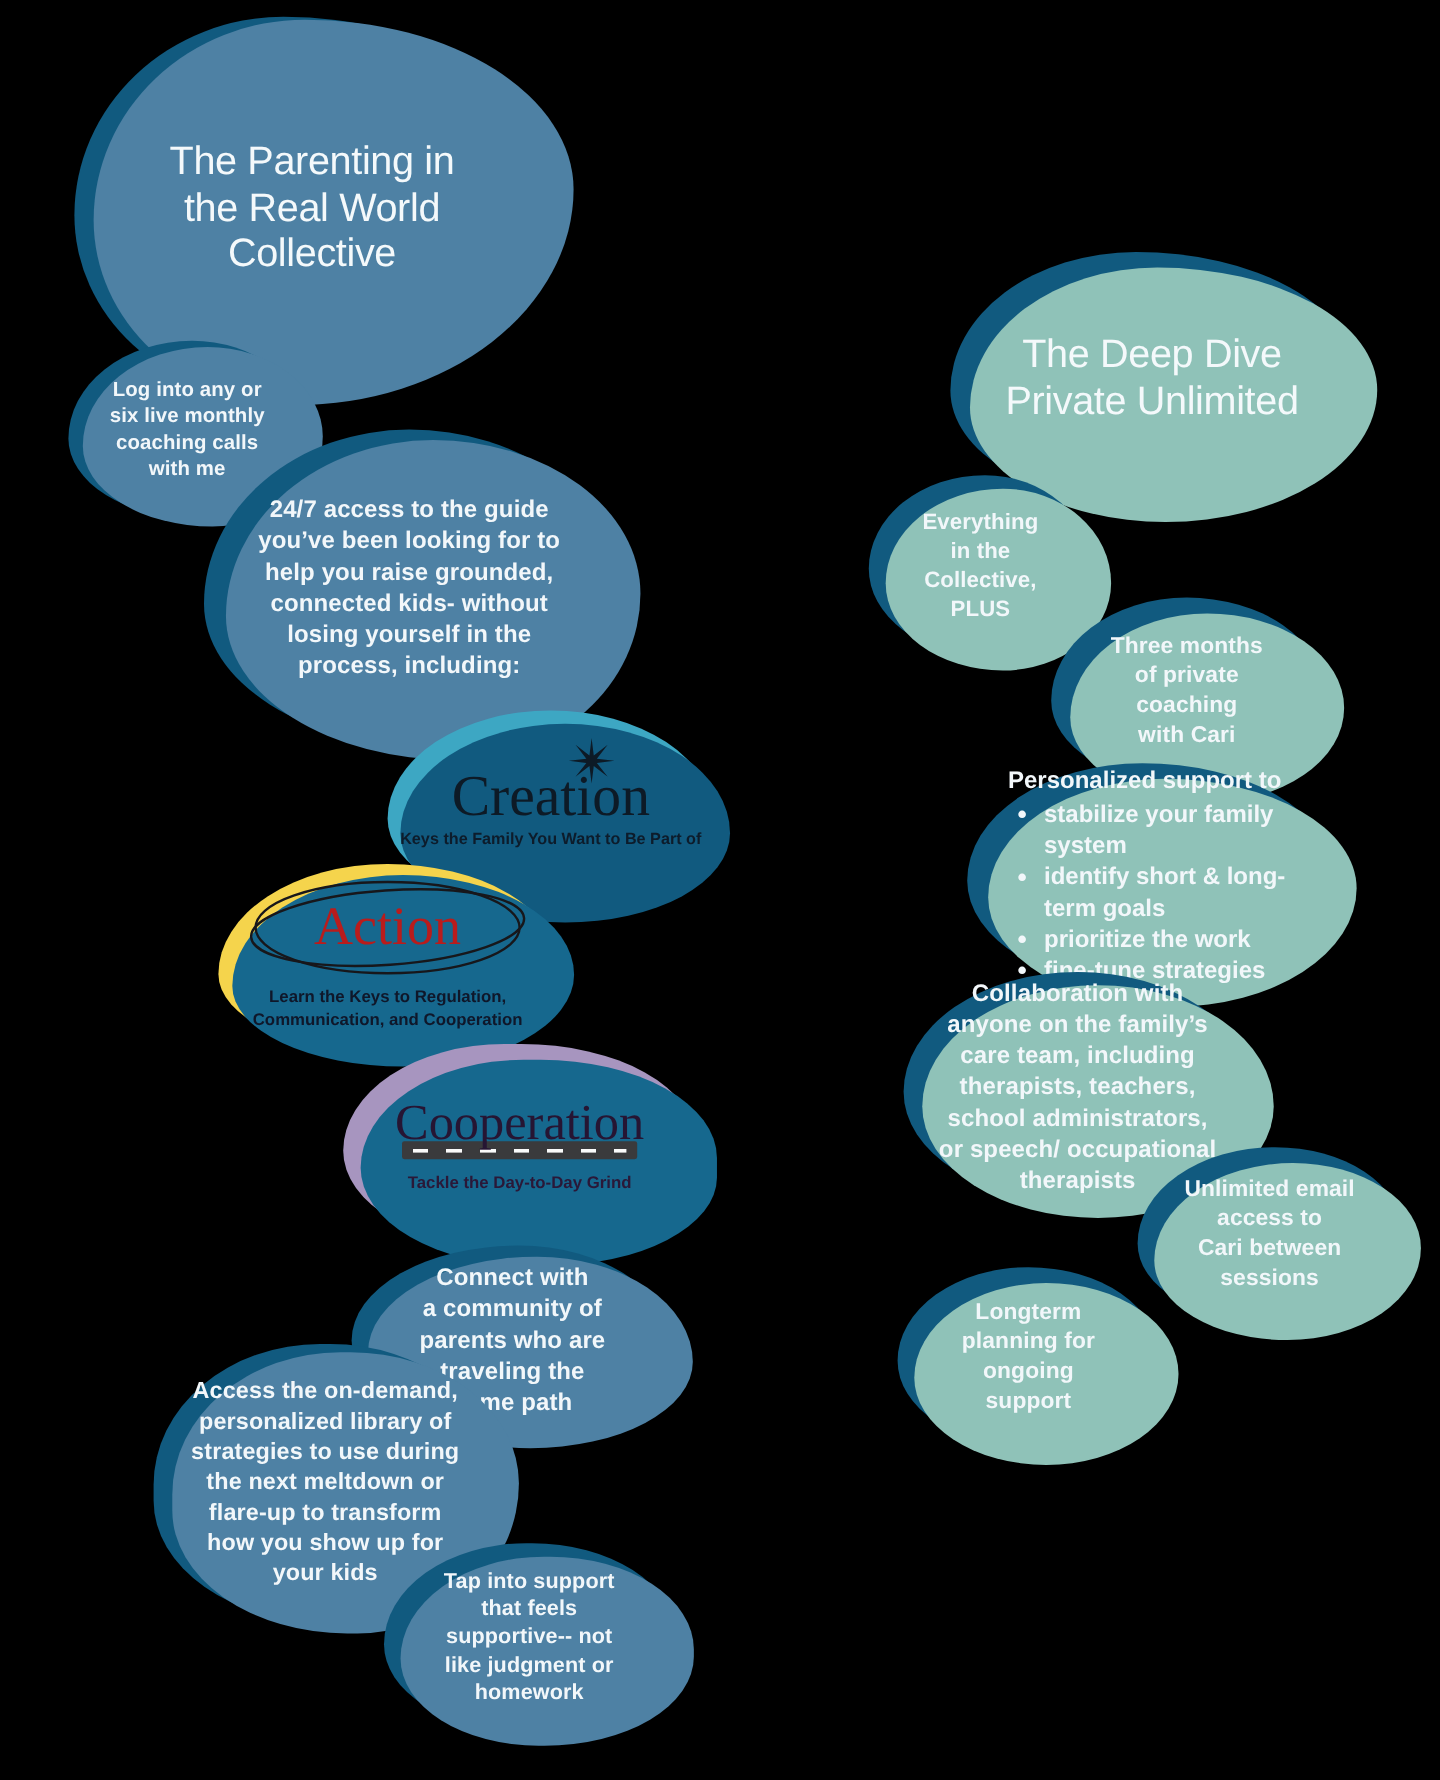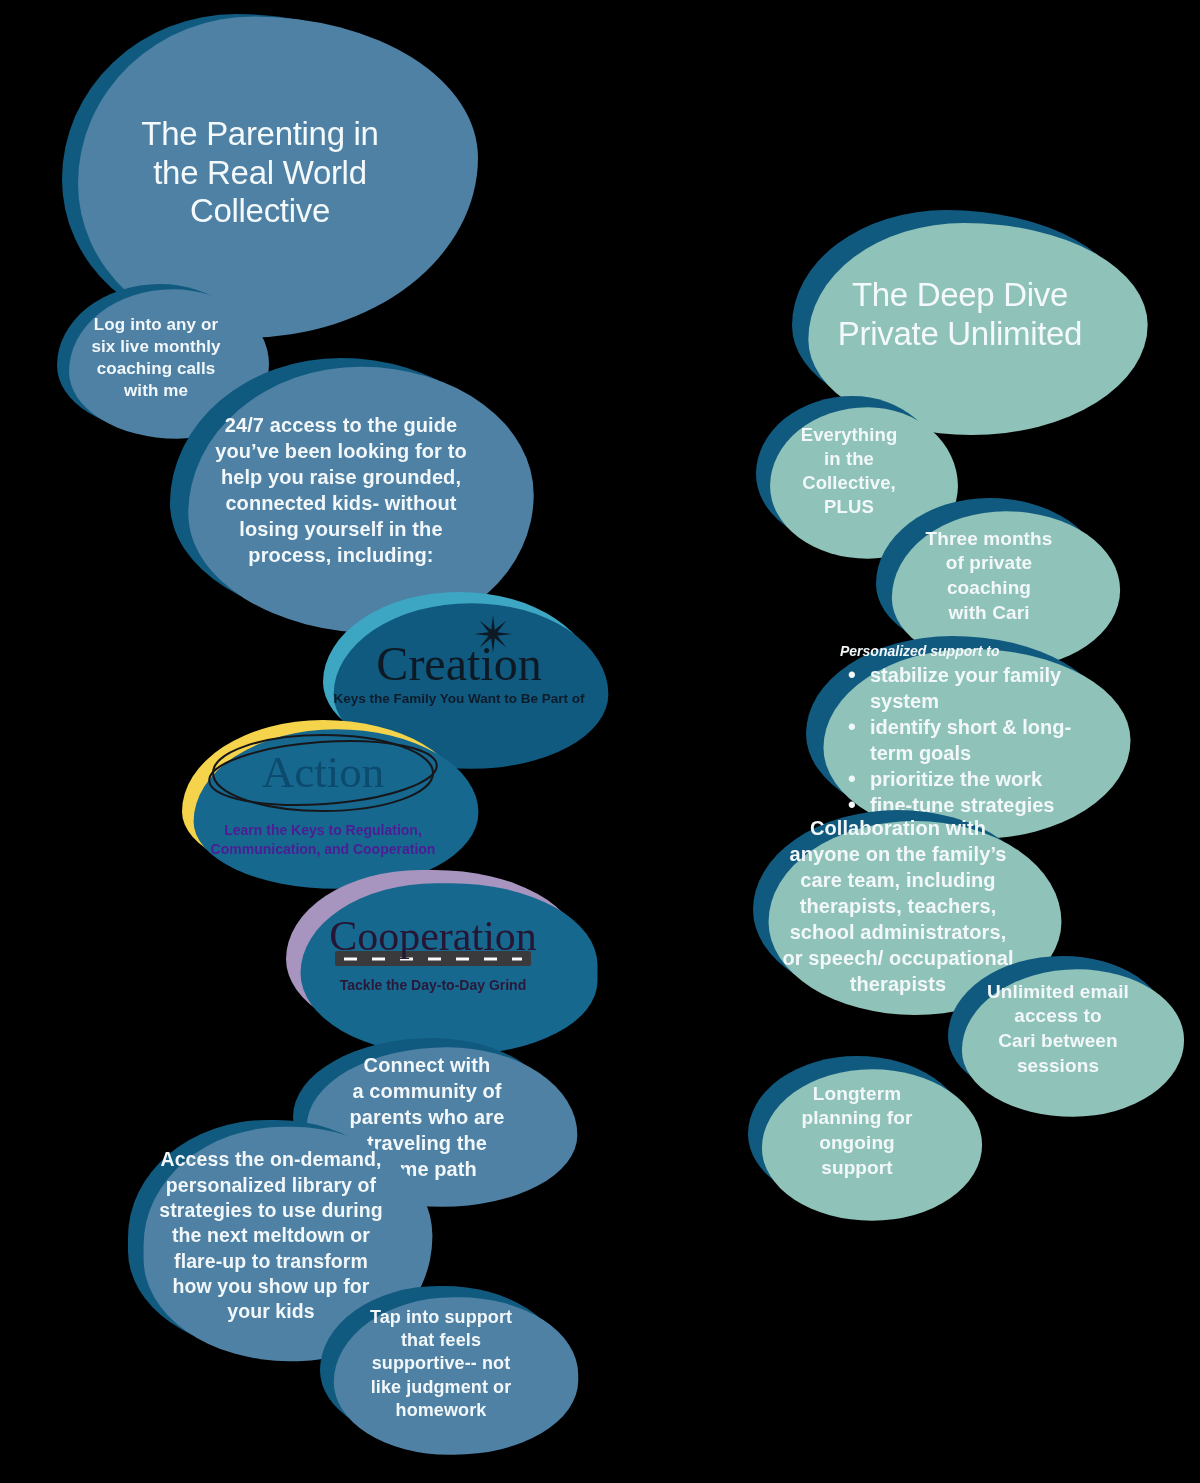--- a/index.html
+++ b/index.html
@@ -37,40 +37,40 @@
   
   .pillar{--sc:#16688E;}
   .serif{font-family:"Liberation Serif","DejaVu Serif",serif;font-weight:400;}
   .pillar-tag{white-space:pre-line;font-weight:700;line-height:1.3;}
   .bD{left:323px;top:592px;width:272px;height:164px;--bg:#3DA7C3;--sc:#115A7F;--r:50% 50% 50% 50% / 55% 55% 45% 45%;--sx:12px;--sy:12px;}
   .bD .pillar-word{font-size:48px;color:#0D1A26;line-height:1;}
   .bD .pillar-tag{font-size:13.5px;color:#0D1C2B;margin-top:2px;}
   .word-wrap{position:relative;z-index:2;}
   .sparkle{position:absolute;top:-25px;left:59%;width:38px;height:38px;}
   .bE{left:182px;top:720px;width:282px;height:158px;--bg:#F5D44C;--r:50% 50% 50% 50% / 58% 52% 48% 42%;--sx:13px;--sy:10px;}
-  .bE .pillar-word{font-size:45px;color:#0c4a6e;line-height:1;padding:10px 0 6px;}
-  .bE .pillar-tag{font-size:14px;color:#4c1d95;margin-top:20px;}
+  .bE .pillar-word{font-size:45px;color:#b91c1c;line-height:1;padding:10px 0 6px;}
+  .bE .pillar-tag{font-size:14px;color:#0f172a;margin-top:20px;}
   .oval{position:absolute;top:-14px;left:50%;transform:translateX(-50%);width:234px;height:94px;pointer-events:none;}
   .oval ellipse{fill:none;stroke:#17171B;stroke-width:2;}
   .bF{left:286px;top:870px;width:294px;height:170px;--bg:#A795BF;--r:48% 52% 50% 50% / 55% 50% 45% 50%;--sx:16px;--sy:14px;}
   .bF .pillar-word{font-size:42px;color:#261533;line-height:1;position:relative;z-index:2;}
   .bF .pillar-tag{font-size:14px;color:#2A1838;margin-top:10px;}
   .road{position:relative;z-index:1;width:196px;height:15px;background:#3A3A3C;margin-top:-6px;border-radius:2px;}
   .road .dashes{position:absolute;left:9px;right:9px;top:50%;height:3px;transform:translateY(-50%);
     background:repeating-linear-gradient(90deg,#FAFAFA 0 13px,transparent 13px 28px);}
   
   .deep{--sc:#8FC2B8;}
   .bJ{left:792px;top:210px;width:336px;height:210px;--r:46% 54% 52% 48% / 55% 48% 52% 45%;--sx:18px;--sy:14px;}
-  .bK{left:756px;top:396px;width:186px;height:150px;--r:52% 48% 48% 52% / 52% 52% 48% 48%;--sx:15px;--sy:12px;}
+  .bK{left:724px;top:396px;width:186px;height:150px;--r:52% 48% 48% 52% / 52% 52% 48% 48%;--sx:15px;--sy:12px;}
   .bK .txt{font-size:18.5px;}
   .bL{left:876px;top:498px;width:226px;height:156px;--r:50% 50% 50% 50% / 55% 50% 50% 45%;--sx:17px;--sy:14px;}
   .bL .txt{font-size:19px;}
   .bM{left:806px;top:636px;width:304px;height:188px;--r:48% 52% 50% 50% / 52% 48% 52% 48%;--sx:19px;--sy:14px;
       align-items:flex-start;text-align:left;padding-left:34px;padding-right:14px;box-sizing:border-box;}
-  .bM .heading{margin:0;font-weight:700;color:#F2F7FA;font-size:14px;line-height:1.3;font-style:italic;}
+  .bM .heading{margin:0;font-weight:700;color:#F2F7FA;font-size:20px;line-height:1.3;}
   .bM ul{margin:2px 0 0;padding:0;list-style:none;}
   .bM li{position:relative;padding-left:30px;font-weight:700;color:#F2F7FA;font-size:20px;line-height:1.3;white-space:pre-line;}
   .bM li::before{content:"\2022";position:absolute;left:8px;top:-1px;font-size:22px;}
   .bN{left:753px;top:810px;width:290px;height:192px;--r:50% 50% 50% 50% / 52% 52% 48% 48%;--sx:17px;--sy:12px;}
   .bN .txt{font-size:20px;}
   .bO{left:948px;top:956px;width:220px;height:146px;--r:52% 48% 50% 50% / 55% 48% 52% 45%;--sx:15px;--sy:14px;}
   .bO .txt{font-size:19px;}
   .bP{left:748px;top:1056px;width:218px;height:150px;--r:50% 50% 50% 50% / 52% 50% 50% 48%;--sx:15px;--sy:14px;}
   .bP .txt{font-size:19px;}
 </style>

